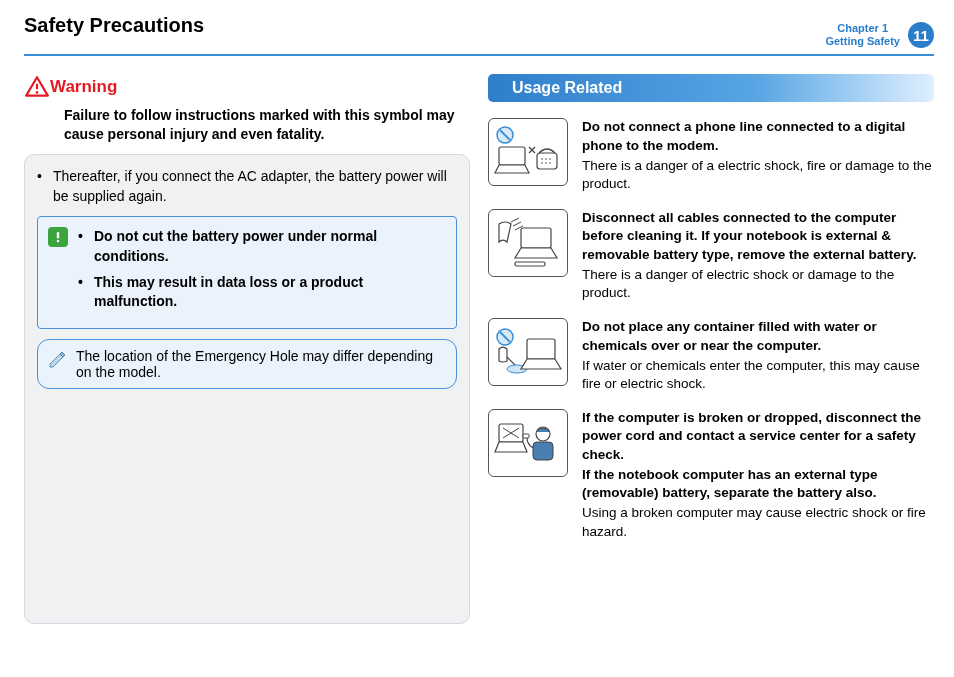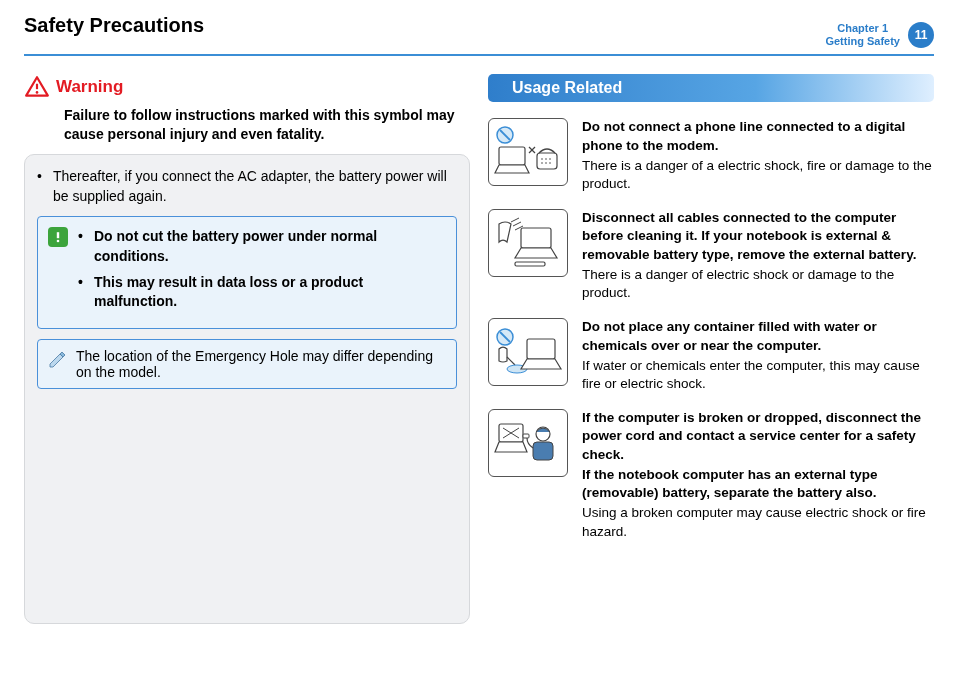--- a/index.html
+++ b/index.html
@@ -41,32 +41,32 @@
   }
   .page-badge {
     background: #2a7dc9;
     color: #fff;
     width: 26px;
     height: 26px;
     border-radius: 50%;
     display: flex;
     align-items: center;
     justify-content: center;
-    font-size: 12px;
+    font-size: 15px;
     font-weight: 700;
   }
   .columns {
     display: flex;
     gap: 18px;
   }
   .col { flex: 1; min-width: 0; }
   .warning-head {
     display: flex;
     align-items: center;
-    gap: 6px;
+    gap: 0;
     margin-bottom: 6px;
   }
   .tri-icon {
     width: 26px; height: 26px;
   }
   .warning-label {
     color: #e31b23;
     font-weight: 700;
     font-size: 17px;
   }
@@ -105,21 +105,21 @@
     width: 20px; height: 20px; flex: none;
     background: #3ca43c;
     border-radius: 4px;
     display: flex; align-items: center; justify-content: center;
   }
   .caution-icon svg { width: 12px; height: 12px; }
   .caution-list .bullet-row { margin-bottom: 6px; font-weight: 700; font-size: 14px; }
   .note-box {
     background: #eaf3fb;
     border: 1px solid #4a90d9;
-    border-radius: 4px;
+    border-radius: 12px;
     padding: 8px 10px;
     display: flex;
     gap: 8px;
     align-items: flex-start;
     font-size: 14px;
   }
   .note-icon { width: 20px; height: 20px; flex: none; }
   .section-banner {
     background: linear-gradient(to right, #2f7ecb 0%, #57a5e4 60%, #dfefff 100%);
     color: #fff;

